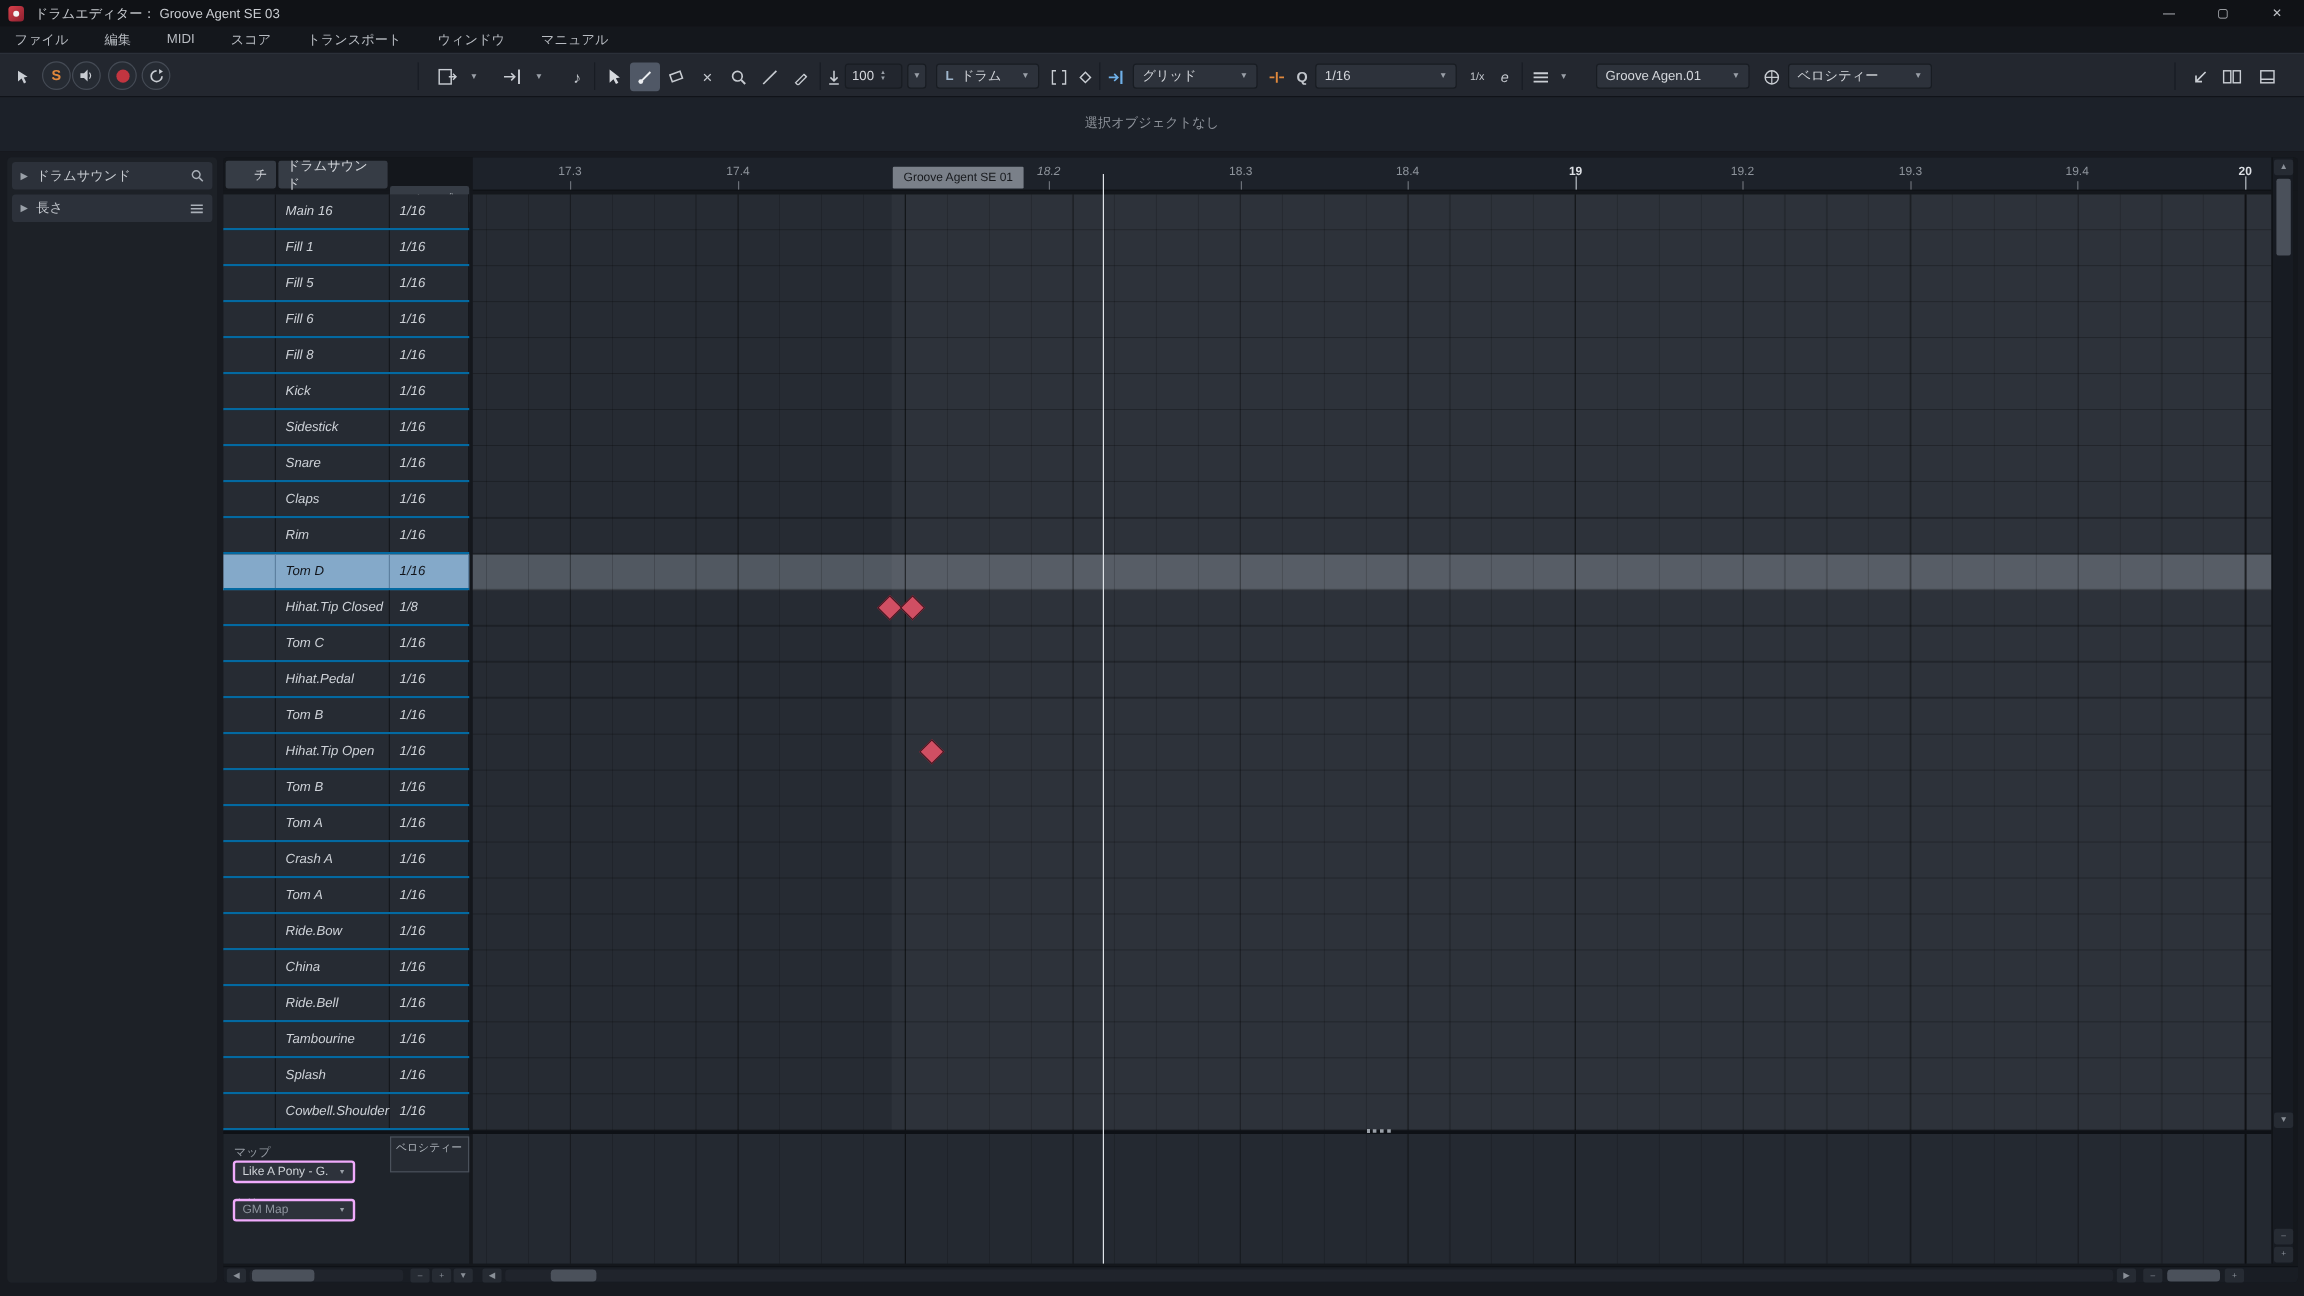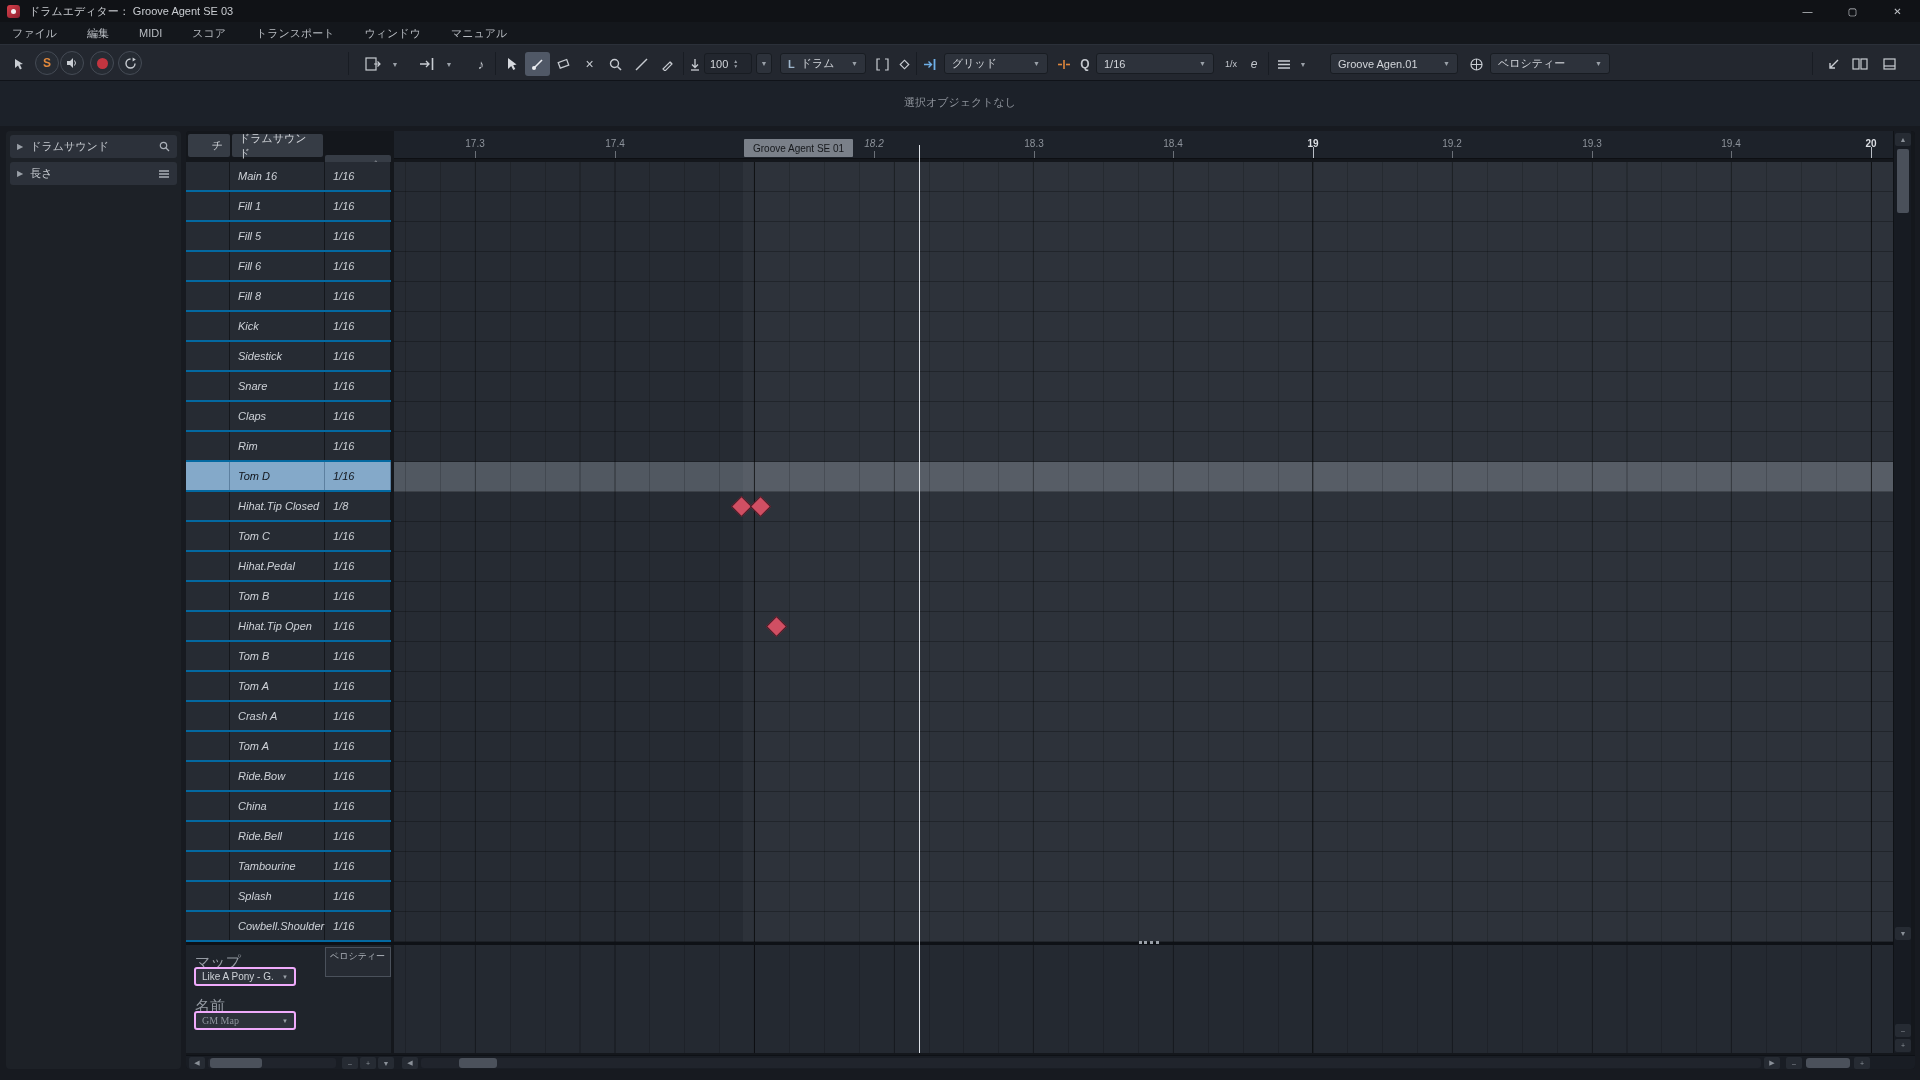--- a/index.html
+++ b/index.html
@@ -68,21 +68,21 @@
   .hlines{position:absolute;inset:0;pointer-events:none;background-image:
     repeating-linear-gradient(to bottom,rgba(0,0,0,.26) 0px,rgba(0,0,0,.26) 1px,transparent 1px,transparent 30px);
     background-position:0 29px;}
   .note{position:absolute;width:15px;height:15px;background:#d04f63;border:1px solid #451722;transform:rotate(45deg);}
   .cursor{position:absolute;top:14px;height:908px;width:1px;background:#dfe3e8;z-index:5;}
   
   .lane-sep{position:absolute;left:0;right:18px;top:811px;height:3px;background:#0e1116;}
   .lane-handle{position:absolute;top:810px;width:20px;height:0;border-top:3px dotted #9aa0a8;z-index:4;}
   .lane{position:absolute;left:208px;top:814px;width:1499px;height:108px;background:#242931;}
   .map-area{position:absolute;left:0;top:814px;width:205px;height:108px;background:#1f242b;}
-  .map-label{position:absolute;left:9px;font-size:15px;color:#959ba3;text-align:center;}
+  .map-label{position:absolute;left:9px;font-size:10px;color:#959ba3;text-align:center;}
   .mapdd{position:absolute;left:8px;width:102px;height:19px;background:#2d323b;border:2px solid #f0abfc;border-radius:3px;display:flex;align-items:center;padding:0 6px;font-size:10px;color:#cfd3d8;gap:4px;}
   .mapdd .arr{margin-left:auto;font-size:6px;color:#9aa0a8;}
   .mapdd.dim{color:#8e949e;}
   .lane-label-box{position:absolute;left:139px;top:816px;width:66px;height:30px;border:1px solid #4a515b;background:#262b33;font-size:9px;color:#aeb4bb;padding:2px 4px;}
   
   .hstrip{position:absolute;left:0;top:924px;right:0;height:14px;background:#191d24;border-top:1px solid #0e1116;}
   .sbtn{position:absolute;top:1px;height:12px;display:flex;align-items:center;justify-content:center;font-size:7px;color:#8a9098;background:#262b33;border-radius:2px;}
   .strack{position:absolute;top:2px;height:10px;background:#20242c;border-radius:3px;}
   .sthumb{position:absolute;top:2px;height:10px;background:#4b515b;border-radius:3px;}
   .vscroll{position:absolute;left:1707px;top:0;width:18px;height:922px;background:#171b22;border-left:1px solid #0f1216;}
@@ -526,21 +526,21 @@
     <div class="lane-sep"></div>
     <div class="lane-handle" style="left:953px;"></div>
 
     <div class="map-area">
       <div class="map-label" style="top:8px;">マップ</div>
       <div class="mapdd" style="top:22px;">
         <span>Like A Pony - G.</span>
         <span class="arr">▼</span>
       </div>
       <div class="map-label" style="top:52px;">名前</div>
-      <div class="mapdd dim" style="top:66px;font-family:Liberation Serif, serif;">
+      <div class="mapdd dim" style="top:54px;">
         <span>GM Map</span>
         <span class="arr">▼</span>
       </div>
     </div>
 
     <div class="lane-label-box">ベロシティー</div>
 
     <div class="lane">
       <div class="vlines"></div>
     </div>

